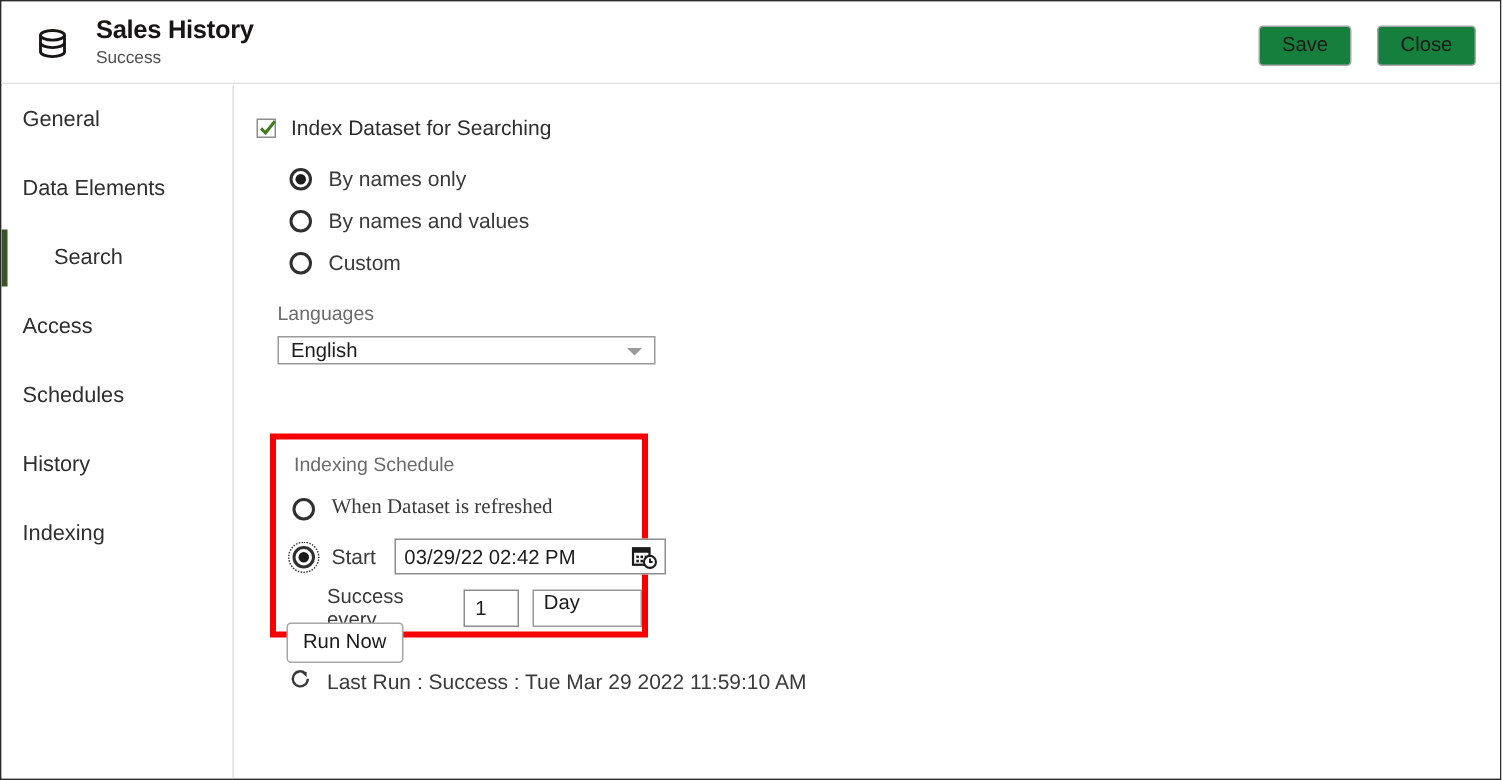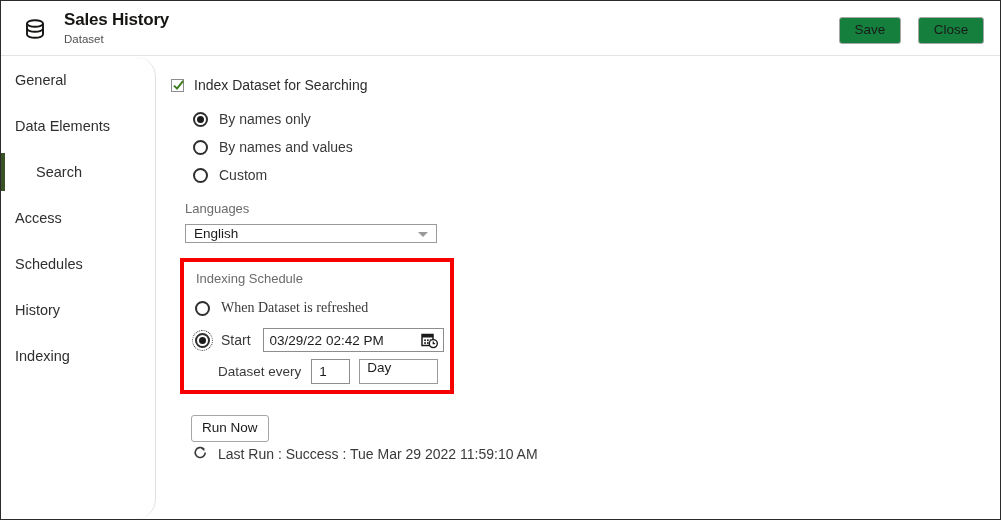--- a/index.html
+++ b/index.html
@@ -81,21 +81,20 @@
   
   .sidebar {
     position: absolute;
     left: 0;
     top: 56px;
     width: 155px;
     bottom: 0;
     border-right: 1px solid #e0e0e0;
     background: #ffffff;
     box-sizing: border-box;
-    border-radius: 20px;
   }
   .nav-item {
     position: relative;
     height: 46px;
     display: flex;
     align-items: center;
     padding-left: 14px;
     font-size: 14.5px;
     color: #2f2f2f;
     cursor: pointer;
@@ -226,22 +225,22 @@
     width: 0; height: 0;
     border-left: 5px solid transparent;
     border-right: 5px solid transparent;
     border-top: 5px solid #9a9a9a;
   }
 
   
   .schedule-box {
     position: absolute;
     left: 23px;
-    top: 201px;
-    width: 274px;
+    top: 232px;
+    width: 252px;
     height: 136px;
     box-sizing: border-box;
     border: 4px solid #f60000;
     background: #ffffff;
   }
   .schedule-title {
     position: absolute;
     left: 12px;
     top: 9px;
     font-size: 13px;
@@ -356,21 +355,21 @@
   <div class="header">
     <span class="db-icon">
       <svg width="30" height="30" viewBox="0 0 30 30">
         <ellipse cx="15" cy="9.5" rx="8" ry="3.2" fill="none" stroke="#161513" stroke-width="1.9"></ellipse>
         <path d="M7 9.5 V20.5 C7 22.3 10.6 23.7 15 23.7 C19.4 23.7 23 22.3 23 20.5 V9.5" fill="none" stroke="#161513" stroke-width="1.9"></path>
         <path d="M7 14.5 C7 16.3 10.6 17.7 15 17.7 C19.4 17.7 23 16.3 23 14.5" fill="none" stroke="#161513" stroke-width="1.9"></path>
       </svg>
     </span>
     <div class="title-block">
       <div class="app-title">Sales History</div>
-      <div class="app-subtitle">Dataset</div>
+      <div class="app-subtitle">Success</div>
     </div>
     <div class="header-buttons">
       <button class="btn">Save</button>
       <button class="btn wide">Close</button>
     </div>
   </div>
 
   <div class="sidebar">
     <div class="nav-item">
       <span>General</span>
@@ -452,21 +451,21 @@
               <rect x="3.2" y="10.2" width="1.7" height="1.7" fill="#1b1b1b"></rect>
               <rect x="6.0" y="10.2" width="1.7" height="1.7" fill="#1b1b1b"></rect>
               <circle cx="12.3" cy="11.6" r="4" fill="#ffffff" stroke="#1b1b1b" stroke-width="1.4"></circle>
               <path d="M12.3 9.4 V11.7 H14.1" fill="none" stroke="#1b1b1b" stroke-width="1.3"></path>
             </svg>
           </span>
         </span>
       </div>
 
       <div class="repeat-row">
-        <span class="repeat-label">Dataset every</span>
+        <span class="repeat-label">Success every</span>
         <span class="num-input">1</span>
         <span class="unit-select">
           <span>Day</span>
           <span class="caret"></span>
         </span>
       </div>
     </div>
 
     <button class="run-now-btn">Run Now</button>
 

